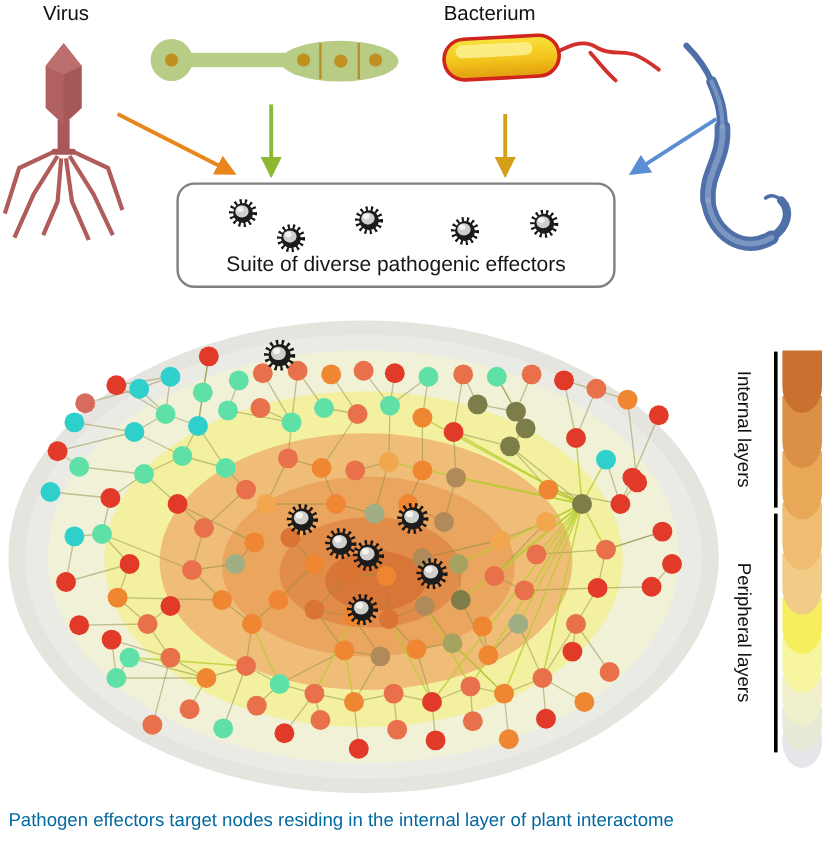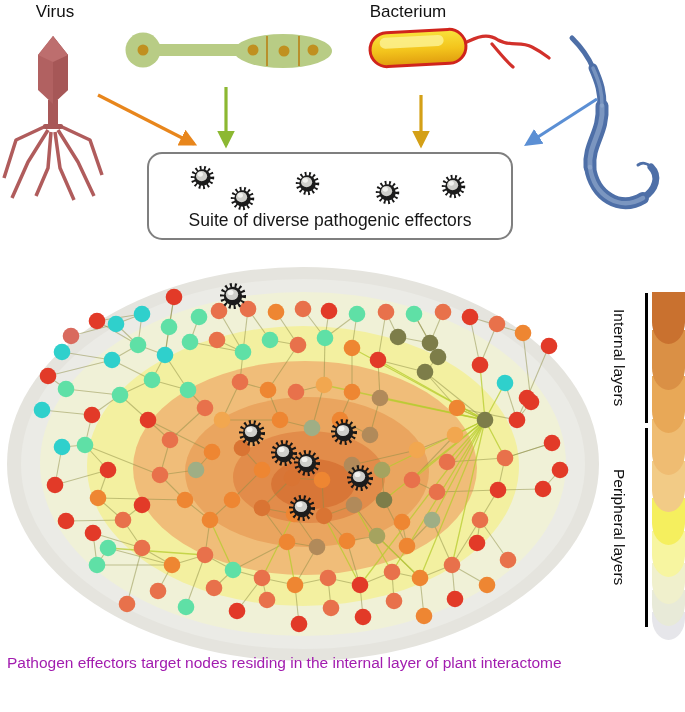--- a/index.html
+++ b/index.html
@@ -4,21 +4,21 @@
 <style>
   html,body{margin:0;padding:0;background:#fff;}
   .figure{position:relative;width:685px;height:712px;background:#fff;overflow:hidden;
           font-family:"Liberation Sans",sans-serif;color:#1a1a1a;text-decoration:underline;}
   .ptitle{position:absolute;top:2px;font-size:17px;text-align:center;color:#111;}
   .abs{position:absolute;}
   .effector-box{position:absolute;left:120px;top:152px;width:362px;height:84px;
                 border:2px solid #7f7f7f;border-radius:15px;background:#fff;margin-left:27px;}
   .effector-box .boxlabel{position:absolute;left:0;right:0;bottom:7px;text-align:center;
                 font-size:17.5px;color:#161616;}
-  .caption{position:absolute;left:7px;top:654px;font-size:15.5px;color:#a21caf;}
+  .caption{position:absolute;left:7px;top:675px;font-size:15.5px;color:#0369a1;}
   
   .legendbar{position:absolute;left:652px;top:292px;width:33px;}
   .legendbar .seg{width:33px;border-radius:0 0 50% 50% / 0 0 22px 22px;position:relative;}
   .legline{position:absolute;left:645px;width:2.5px;background:#000;}
   .leglabel{position:absolute;left:604px;width:30px;display:flex;align-items:center;justify-content:center;
             writing-mode:vertical-rl;font-size:15.5px;color:#111;white-space:nowrap;}
 </style>
 </head>
 <body>
 

